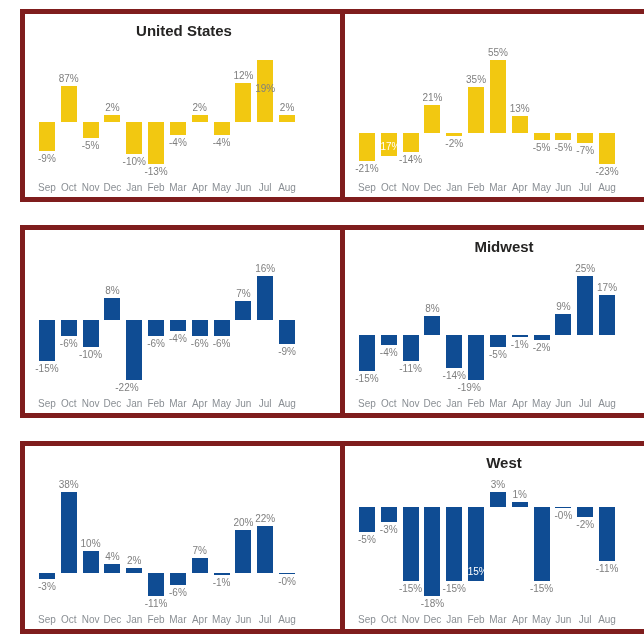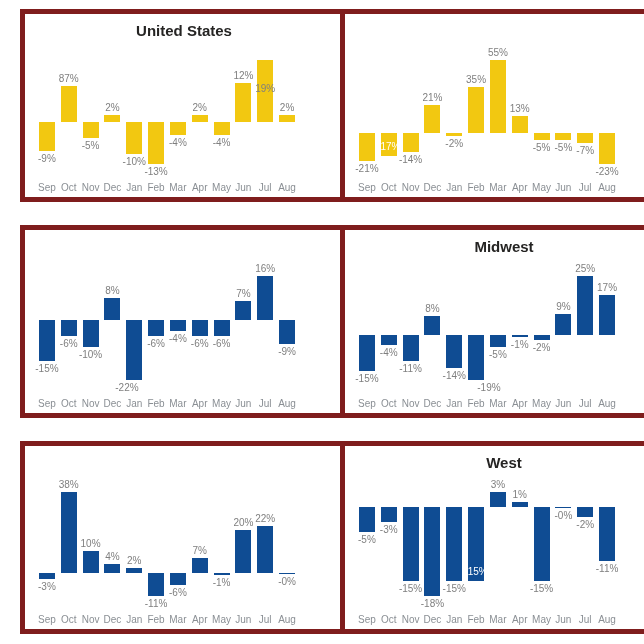--- a/index.html
+++ b/index.html
@@ -166,21 +166,21 @@
         <div class="bar-label" style="left: -8px; width: 37.8333px; top: 109.545px;">-15%</div>
         <div class="bar" style="left: 24.75px; width: 16px; height: 9.45455px; background: rgb(15, 76, 147); top: 73.0909px;"></div>
         <div class="bar-label" style="left: 13.8333px; width: 37.8333px; top: 83.5455px;">-4%</div>
         <div class="bar" style="left: 46.5833px; width: 16px; height: 26px; background: rgb(15, 76, 147); top: 73.0909px;"></div>
         <div class="bar-label" style="left: 35.6667px; width: 37.8333px; top: 100.091px;">-11%</div>
         <div class="bar" style="left: 68.4167px; width: 16px; height: 18.9091px; background: rgb(15, 76, 147); top: 54.1818px;"></div>
         <div class="bar-label" style="left: 57.5px; width: 37.8333px; top: 40.1818px;">8%</div>
         <div class="bar" style="left: 90.25px; width: 16px; height: 33.0909px; background: rgb(15, 76, 147); top: 73.0909px;"></div>
         <div class="bar-label" style="left: 79.3333px; width: 37.8333px; top: 107.182px;">-14%</div>
         <div class="bar" style="left: 112.083px; width: 16px; height: 44.9091px; background: rgb(15, 76, 147); top: 73.0909px;"></div>
-        <div class="bar-label" style="left: 114px; width: 37.8333px; top: 119px;">-19%</div>
+        <div class="bar-label" style="left: 87px; width: 37.8333px; top: 119px; text-align: right;">-19%</div>
         <div class="bar" style="left: 133.917px; width: 16px; height: 11.8182px; background: rgb(15, 76, 147); top: 73.0909px;"></div>
         <div class="bar-label" style="left: 123px; width: 37.8333px; top: 85.9091px;">-5%</div>
         <div class="bar" style="left: 155.75px; width: 16px; height: 2.36364px; background: rgb(15, 76, 147); top: 73.0909px;"></div>
         <div class="bar-label" style="left: 144.833px; width: 37.8333px; top: 76.4545px;">-1%</div>
         <div class="bar" style="left: 177.583px; width: 16px; height: 4.72727px; background: rgb(15, 76, 147); top: 73.0909px;"></div>
         <div class="bar-label" style="left: 166.667px; width: 37.8333px; top: 78.8182px;">-2%</div>
         <div class="bar" style="left: 199.417px; width: 16px; height: 21.2727px; background: rgb(15, 76, 147); top: 51.8182px;"></div>
         <div class="bar-label" style="left: 188.5px; width: 37.8333px; top: 37.8182px;">9%</div>
         <div class="bar" style="left: 221.25px; width: 16px; height: 59.0909px; background: rgb(15, 76, 147); top: 14px;"></div>
         <div class="bar-label" style="left: 210.333px; width: 37.8333px; top: 0px;">25%</div>

